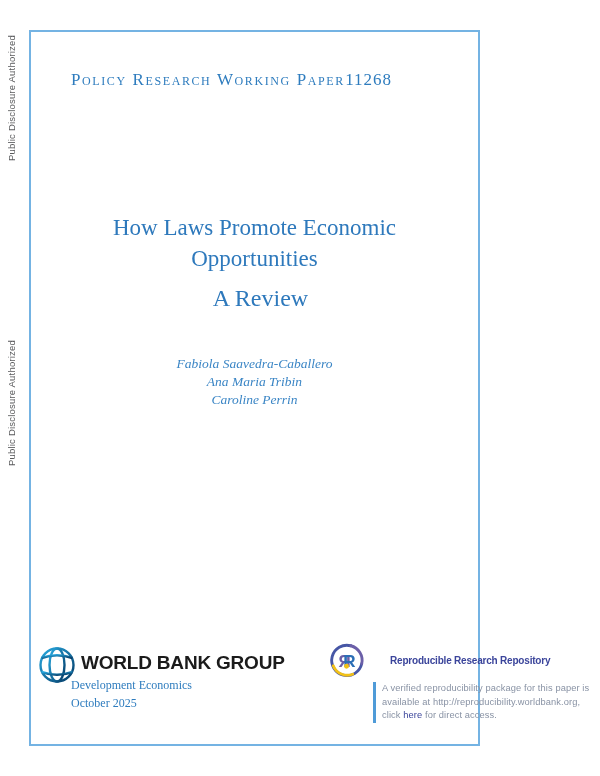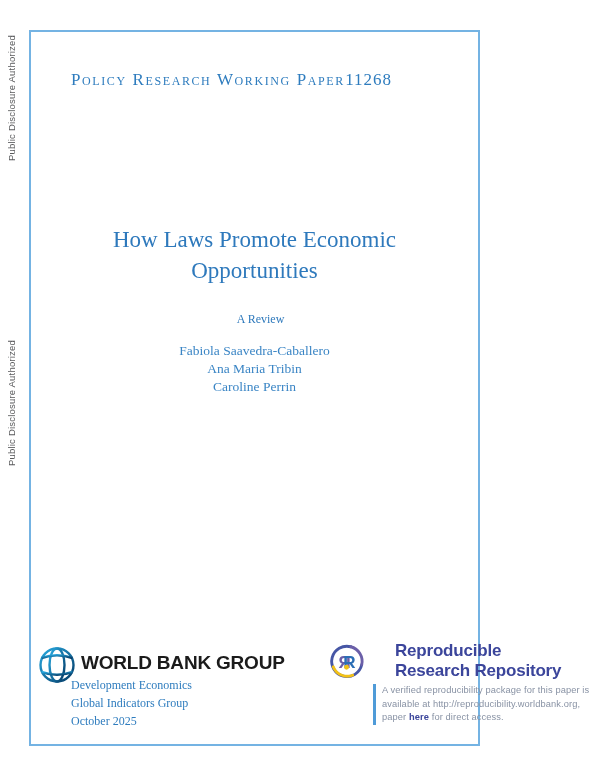--- a/index.html
+++ b/index.html
@@ -49,28 +49,28 @@
     margin-right: 86px;
     font-family: "Liberation Serif", serif;
     font-size: 17px;
     letter-spacing: 1px;
     color: #2e7cbe;
   }
 
   
   .title-block {
     position: absolute;
-    left: 0; right: 0; top: 192px;
+    left: 0; right: 0; top: 180px;
     text-align: center;
     font-family: "Liberation Serif", serif;
     color: #2e79bc;
   }
   .paper-title { font-size: 23px; line-height: 31px; font-weight: normal; }
-  .paper-subtitle { margin-top: 26px; font-size: 12px; font-weight: normal; padding-left: 12px; }
-  .authors { margin-top: 15px; font-size: 13.5px; line-height: 18px; color: #3a85c5; }
+  .paper-subtitle { margin-top: 11px; font-size: 24px; font-weight: normal; padding-left: 12px; }
+  .authors { margin-top: 43px; font-size: 13.5px; line-height: 18px; font-style: italic; color: #3a85c5; }
 
   
   .wb-block { position: absolute; left: 6px; top: 613px; }
   .wb-logo-row { display: flex; align-items: center; }
   .wb-globe { width: 40px; height: 40px; }
   .wb-wordmark {
     margin-left: 4px; margin-top: -4px;
     font-size: 19px; font-weight: bold; letter-spacing: -0.2px;
     color: #1b1b1b;
   }
@@ -79,39 +79,38 @@
     font-family: "Liberation Serif", serif;
     font-size: 12px; line-height: 18px;
     color: #2e7cbe;
   }
 
   
   .rrr-block { position: absolute; left: 297px; top: 609px; width: 250px; }
   .rrr-head-row { display: flex; align-items: center; }
   .rrr-logo { width: 38px; height: 38px; flex: 0 0 auto; }
   .rrr-title {
-    margin-left: 5px;
-    font-size: 17px; font-weight: bold;
+    font-size: 10px; font-weight: bold;
     letter-spacing: -0.2px;
     color: #3b459b;
     padding-left: 24px;
   }
   .rrr-note {
     margin-left: 45px; margin-top: 3px;
     display: flex;
   }
   .rrr-bar { width: 3px; background: #4f9bd8; flex: 0 0 auto; }
   .rrr-note-text {
     margin-left: 6px;
     font-size: 9.3px; line-height: 13.5px;
     color: #8892a4;
     letter-spacing: 0.1px;
     white-space: nowrap;
   }
-  .rrr-link { font-weight: bold; color: #3b459b; text-decoration: none; cursor: pointer; }
+  .rrr-link { font-weight: normal; color: #3b459b; text-decoration: none; cursor: pointer; }
 </style>
 </head>
 <body>
 
 <div class="disclosure d1">Public Disclosure Authorized</div>
 <div class="disclosure d2">Public Disclosure Authorized</div>
 
 <div class="cover-box">
 
   <div class="series-row">
@@ -146,21 +145,20 @@
           <ellipse cx="20" cy="20" rx="7.5" ry="16.5"></ellipse>
           <path d="M4.5,13 Q20,7.5 35.5,13"></path>
           <path d="M3.5,20 L36.5,20"></path>
           <path d="M4.5,27 Q20,32.5 35.5,27"></path>
         </g>
       </svg>
       <span class="wb-wordmark">WORLD BANK GROUP</span>
     </div>
     <div class="wb-lines">
       <div>Development Economics</div>
-      <div>Global Indicators Group</div>
       <div>October 2025</div>
     </div>
   </div>
 
   <div class="rrr-block">
     <div class="rrr-head-row">
       <svg class="rrr-logo" viewBox="0 0 40 40">
         <g fill="none" stroke-width="3" stroke-linecap="round">
           <path d="M 35.5,24 A 16,16 0 1 1 24,5" stroke="#4656a5"></path>
           <path d="M 24,5 A 16,16 0 0 1 35.5,24" stroke="#6b5fa8"></path>
@@ -170,18 +168,18 @@
         <text x="16" y="27" font-family="Liberation Sans, sans-serif" font-size="18" font-weight="bold" fill="#2b6eb5">R</text>
         <circle cx="19.5" cy="26.5" r="2.6" fill="#f2c117"></circle>
       </svg>
       <span class="rrr-title">Reproducible Research Repository</span>
     </div>
     <div class="rrr-note">
       <div class="rrr-bar"></div>
       <div class="rrr-note-text">
         <div>A verified reproducibility package for this paper is</div>
         <div>available at http://reproducibility.worldbank.org,</div>
-        <div><span>paper </span><a class="rrr-link">here</a><span> for direct access.</span></div>
+        <div><span>click </span><a class="rrr-link">here</a><span> for direct access.</span></div>
       </div>
     </div>
   </div>
 
 </div>
 
 </body></html>

